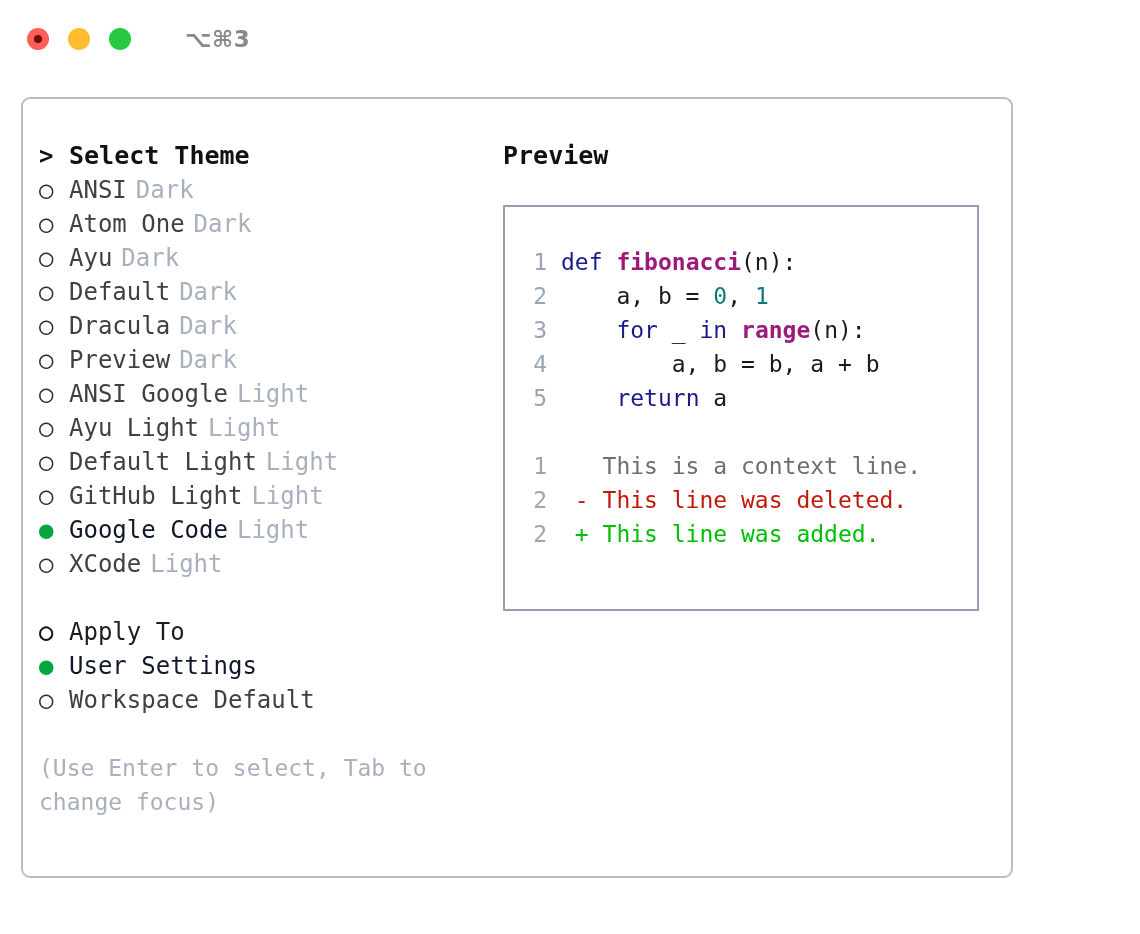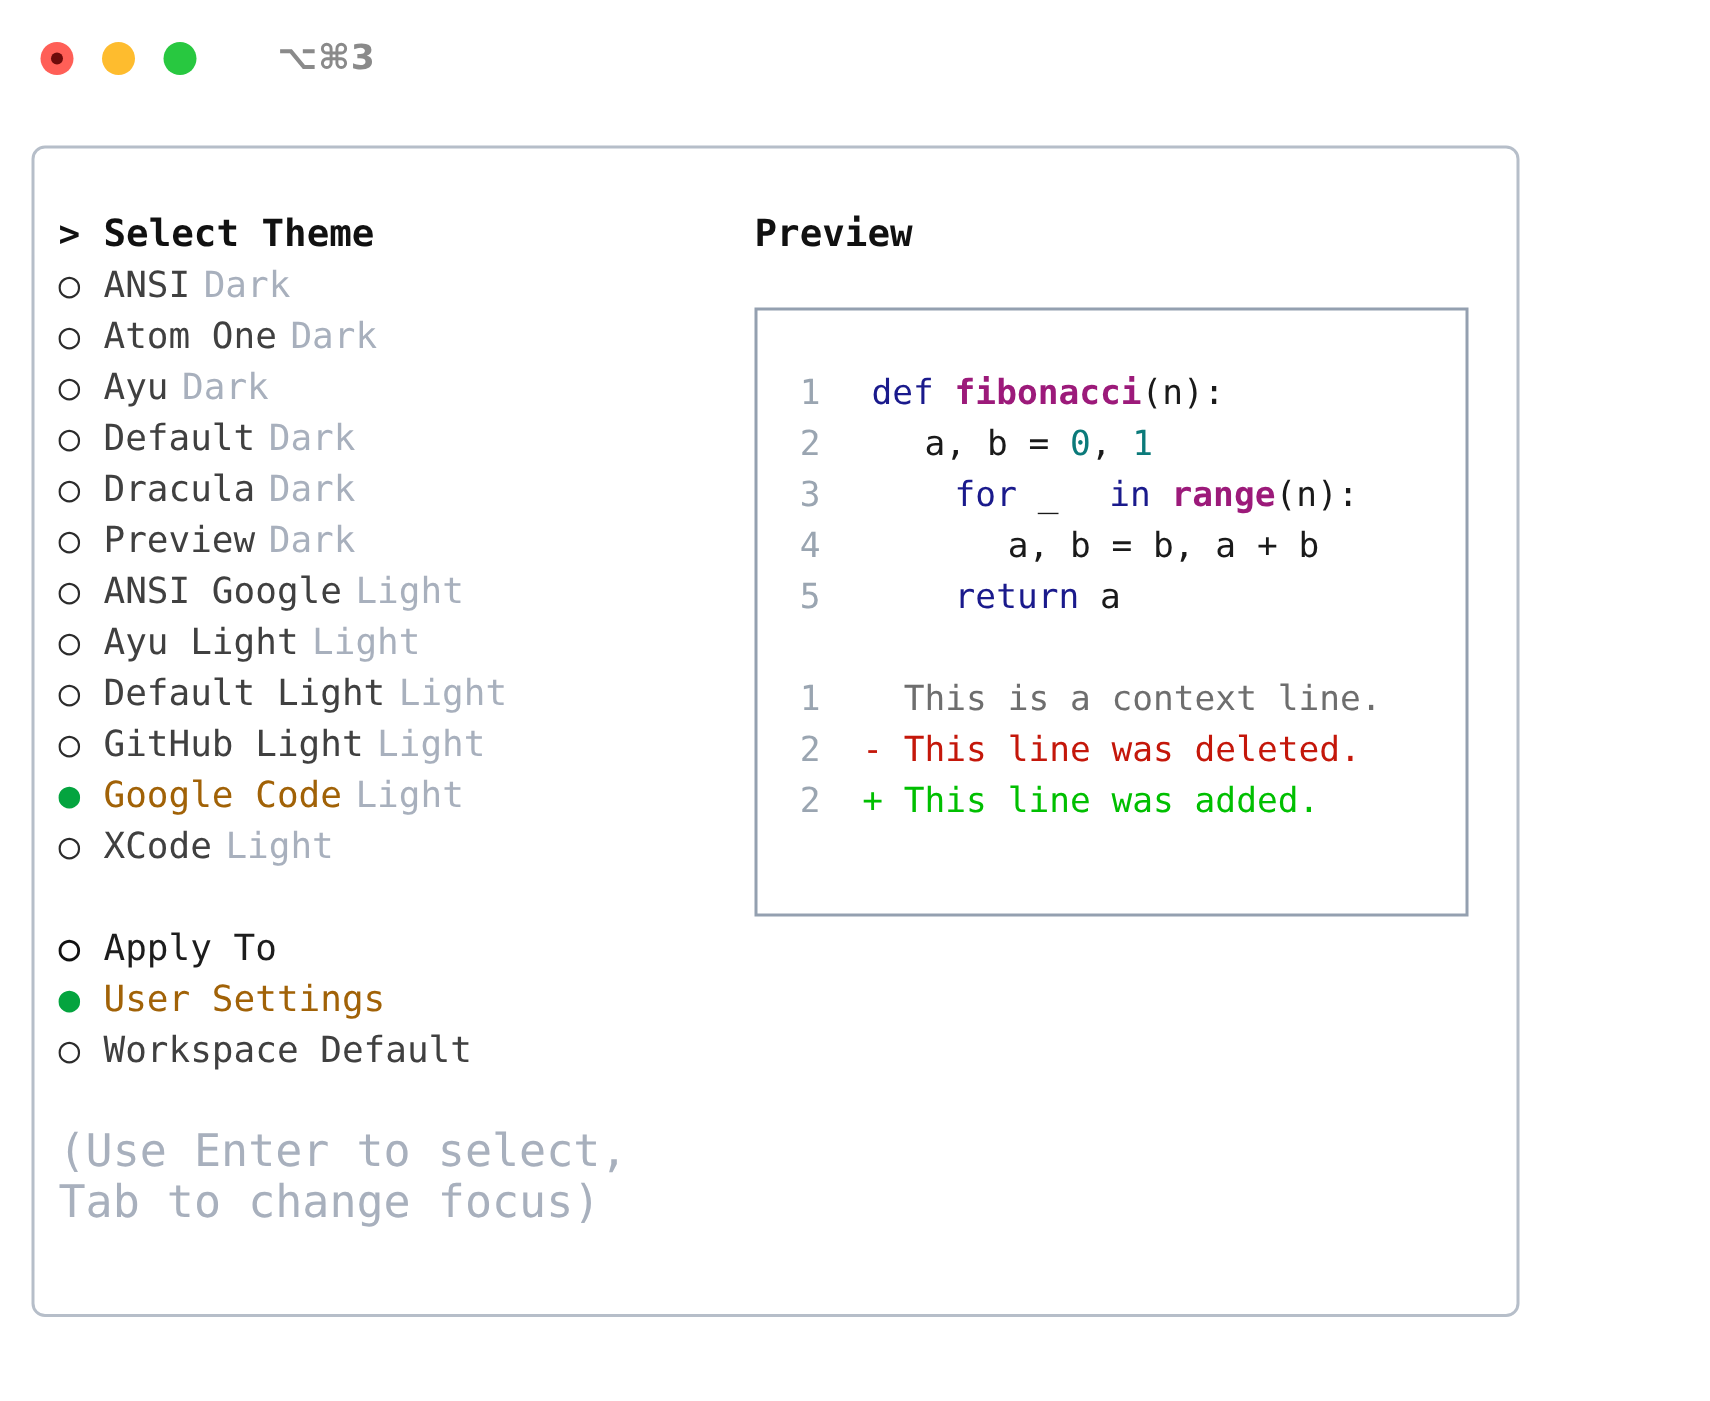--- a/index.html
+++ b/index.html
@@ -103,21 +103,21 @@
     display: inline-block;
     width: 30px;
     flex: 0 0 30px;
     text-align: left;
     font-size: 24px;
     color: #2b2b2b;
   }
   .marker.sel   { color: #04a43f; }
   .marker.blank { color: transparent; }
   .opt-label   { color: #404040; }
-  .opt-label.sel { color: #a16207; }
+  .opt-label.sel { color: #0f172a; }
   .opt-kind {
     color: #a8b0bd;
     margin-left: 9px;
   }
 
   .section-head {
     font-size: 25px;
     font-weight: 700;
     color: #111111;
     line-height: 34px;
@@ -126,21 +126,21 @@
     align-items: baseline;
     white-space: pre;
   }
   .section-head .marker { font-weight: 700; color: #111111; }
   .section-head.plain   { font-weight: 400; color: #1d1d1d; font-size: 24px; }
 
   #apply-block { margin-top: 34px; }
 
   #hint-text {
     margin-top: 34px;
-    font-size: 30px;
+    font-size: 23px;
     line-height: 34px;
     color: #a8b0bd;
     width: 404px;
   }
 
   
   #preview-column {
     position: absolute;
     left: 480px;
     top: 40px;
@@ -172,21 +172,21 @@
   }
   .lineno {
     display: inline-block;
     width: 26px;
     flex: 0 0 26px;
     text-align: right;
     color: #9aa5b1;
     margin-right: 14px;
   }
   .code-text { color: #1a1a1a; }
-  .tok-kw    { color: #1a1a8c; margin-left: 20px; }
+  .tok-kw    { color: #1a1a8c; }
   .tok-fn    { color: #9c1a7a; font-weight: bold; }
   .tok-num   { color: #0b7a7a; }
   .tok-plain { color: #1a1a1a; }
 
   .diff-gap { height: 34px; }
   .diff-ctx { color: #6e6e6e; }
   .diff-del { color: #c4170a; }
   .diff-add { color: #00bf00; text-align: center; }
 </style>
 </head>

